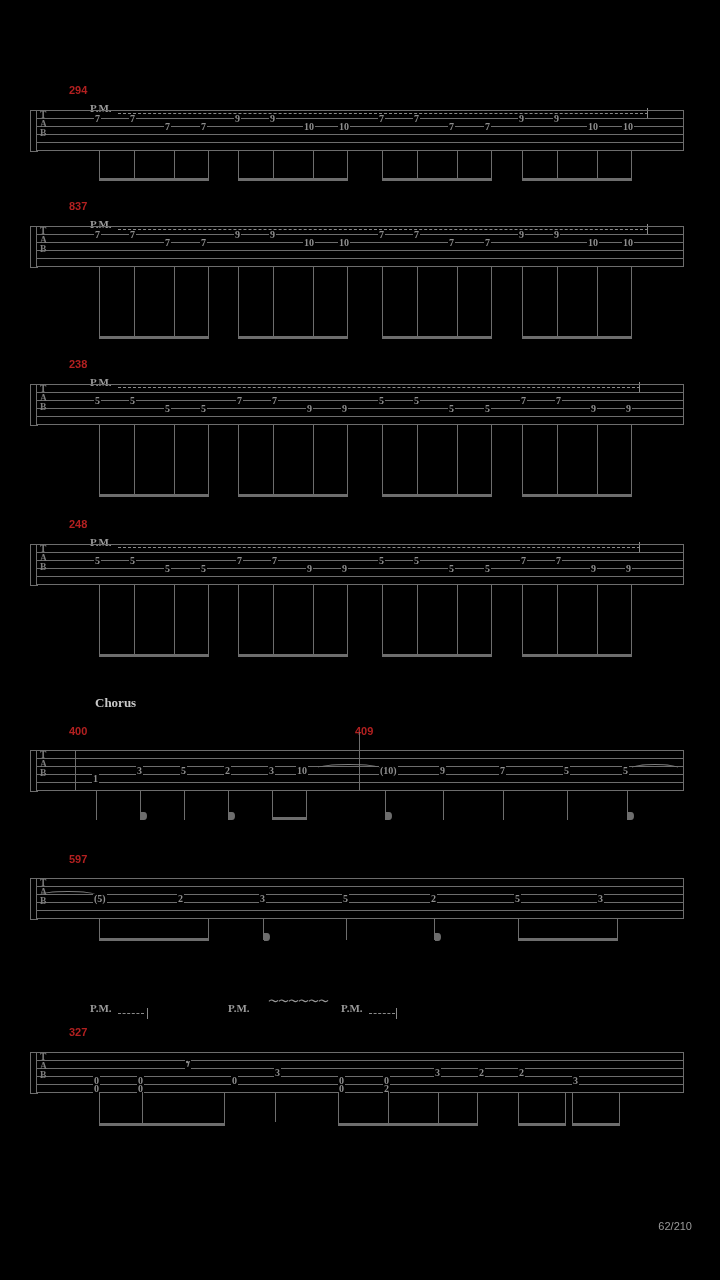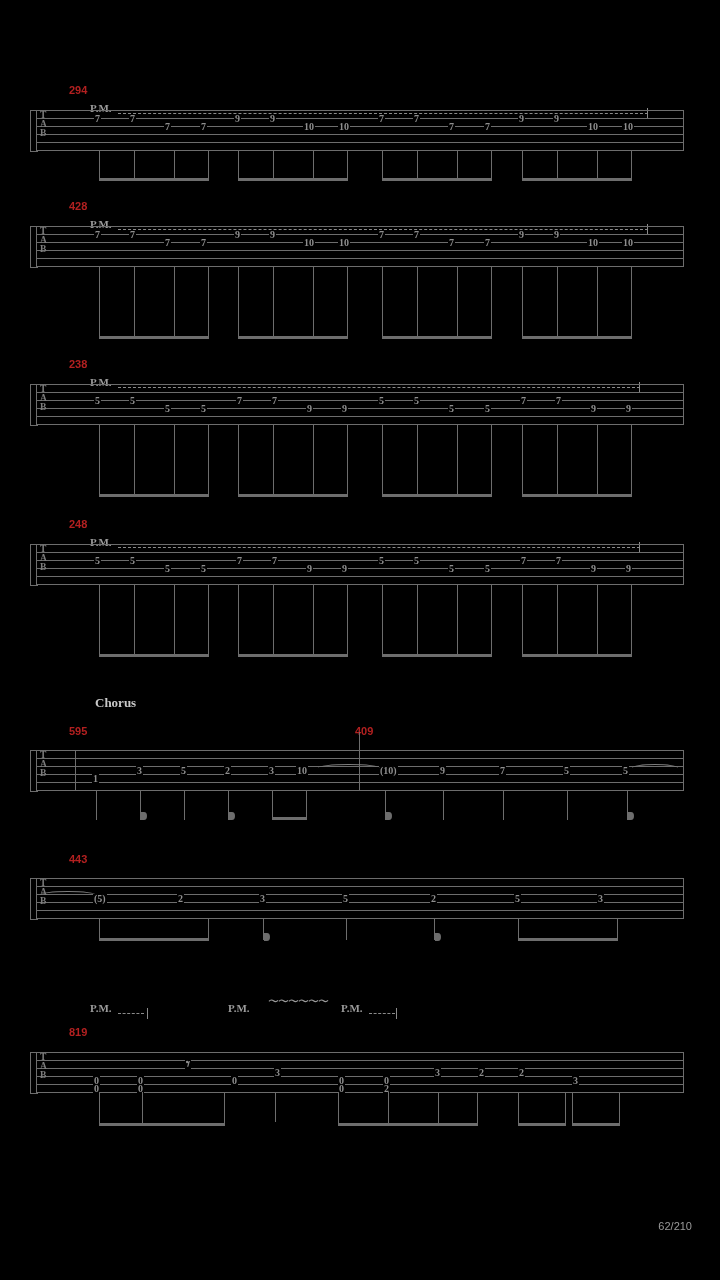--- a/index.html
+++ b/index.html
@@ -101,21 +101,21 @@
     <div class="stem" style="left:557px;top:100px;height:28px;"></div>
     <div class="stem" style="left:597px;top:100px;height:28px;"></div>
     <div class="stem" style="left:631px;top:100px;height:28px;"></div>
   </div>
 
   <div class="system" style="top:210px;">
     <div class="pm" style="left:90px;top:8px;">P.M.</div>
     <div class="pmline" style="left:118px;top:19px;width:530px;"></div>
     <div class="pmend" style="left:647px;top:14px;height:11px;"></div>
 
-    <div class="measnum" style="left:69px;top:-10px;">428</div>
+    <div class="measnum" style="left:69px;top:-10px;">837</div>
 
     <div class="staff" style="top:16px;height:40px;">
       <div class="ln" style="top:0px;"></div>
         <div class="ln" style="top:8px;"></div>
         <div class="ln" style="top:16px;"></div>
       <div class="ln" style="top:24px;"></div>
         <div class="ln" style="top:32px;"></div>
         <div class="ln" style="top:40px;"></div>
     </div>
     <div class="bracket" style="top:16px;height:40px;"></div>
@@ -276,21 +276,21 @@
     <div class="stem" style="left:491px;top:56px;height:70px;"></div>
     <div class="stem" style="left:522px;top:56px;height:70px;"></div>
     <div class="stem" style="left:557px;top:56px;height:70px;"></div>
     <div class="stem" style="left:597px;top:56px;height:70px;"></div>
     <div class="stem" style="left:631px;top:56px;height:70px;"></div>
   </div>
 
   <div class="system" style="top:690px;">
     <div class="chorus" style="left:95px;top:5px;">Chorus</div>
 
-    <div class="measnum" style="left:69px;top:35px;">595</div>
+    <div class="measnum" style="left:69px;top:35px;">400</div>
     <div class="measnum" style="left:355px;top:35px;">409</div>
 
     <div class="staff" style="top:60px;height:40px;">
       <div class="ln" style="top:0px;"></div>
         <div class="ln" style="top:8px;"></div>
         <div class="ln" style="top:16px;"></div>
       <div class="ln" style="top:24px;"></div>
         <div class="ln" style="top:32px;"></div>
         <div class="ln" style="top:40px;"></div>
     </div>
@@ -328,21 +328,21 @@
     <div class="stem" style="left:385px;top:100px;height:30px;"></div>
     <div class="flag" style="left:386px;top:122px;"></div>
     <div class="stem" style="left:443px;top:100px;height:30px;"></div>
     <div class="stem" style="left:503px;top:100px;height:30px;"></div>
     <div class="stem" style="left:567px;top:100px;height:30px;"></div>
     <div class="stem" style="left:627px;top:100px;height:30px;"></div>
     <div class="flag" style="left:628px;top:122px;"></div>
   </div>
 
   <div class="system" style="top:845px;">
-    <div class="measnum" style="left:69px;top:8px;">443</div>
+    <div class="measnum" style="left:69px;top:8px;">597</div>
 
     <div class="staff" style="top:33px;height:40px;">
       <div class="ln" style="top:0px;"></div>
         <div class="ln" style="top:8px;"></div>
         <div class="ln" style="top:16px;"></div>
       <div class="ln" style="top:24px;"></div>
         <div class="ln" style="top:32px;"></div>
         <div class="ln" style="top:40px;"></div>
     </div>
     <div class="bracket" style="top:33px;height:40px;"></div>
@@ -377,21 +377,21 @@
     <div class="pm" style="left:90px;top:2px;">P.M.</div>
     <div class="pmline" style="left:118px;top:13px;width:26px;"></div>
     <div class="pmend" style="left:147px;top:8px;height:11px;"></div>
 
     <div class="pm" style="left:228px;top:2px;">P.M.</div>
     <div class="vib" style="left:268px;top:-6px;">〜〜〜〜〜〜</div>
     <div class="pm" style="left:341px;top:2px;">P.M.</div>
     <div class="pmline" style="left:369px;top:13px;width:26px;"></div>
     <div class="pmend" style="left:396px;top:8px;height:11px;"></div>
 
-    <div class="measnum" style="left:69px;top:26px;">819</div>
+    <div class="measnum" style="left:69px;top:26px;">327</div>
 
     <div class="staff" style="top:52px;height:40px;">
       <div class="ln" style="top:0px;"></div>
         <div class="ln" style="top:8px;"></div>
         <div class="ln" style="top:16px;"></div>
       <div class="ln" style="top:24px;"></div>
         <div class="ln" style="top:32px;"></div>
         <div class="ln" style="top:40px;"></div>
     </div>
     <div class="bracket" style="top:52px;height:40px;"></div>

